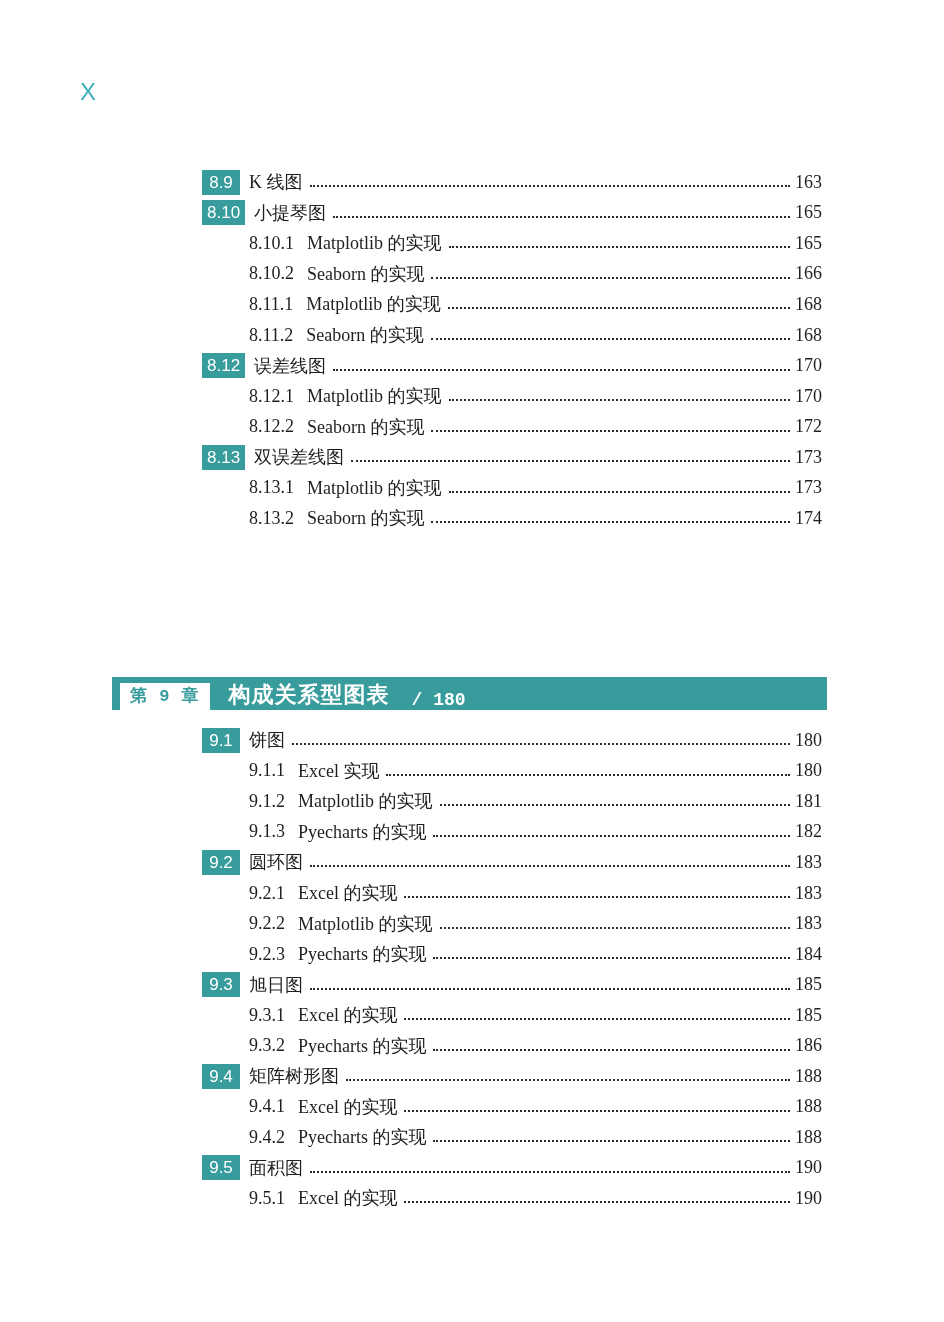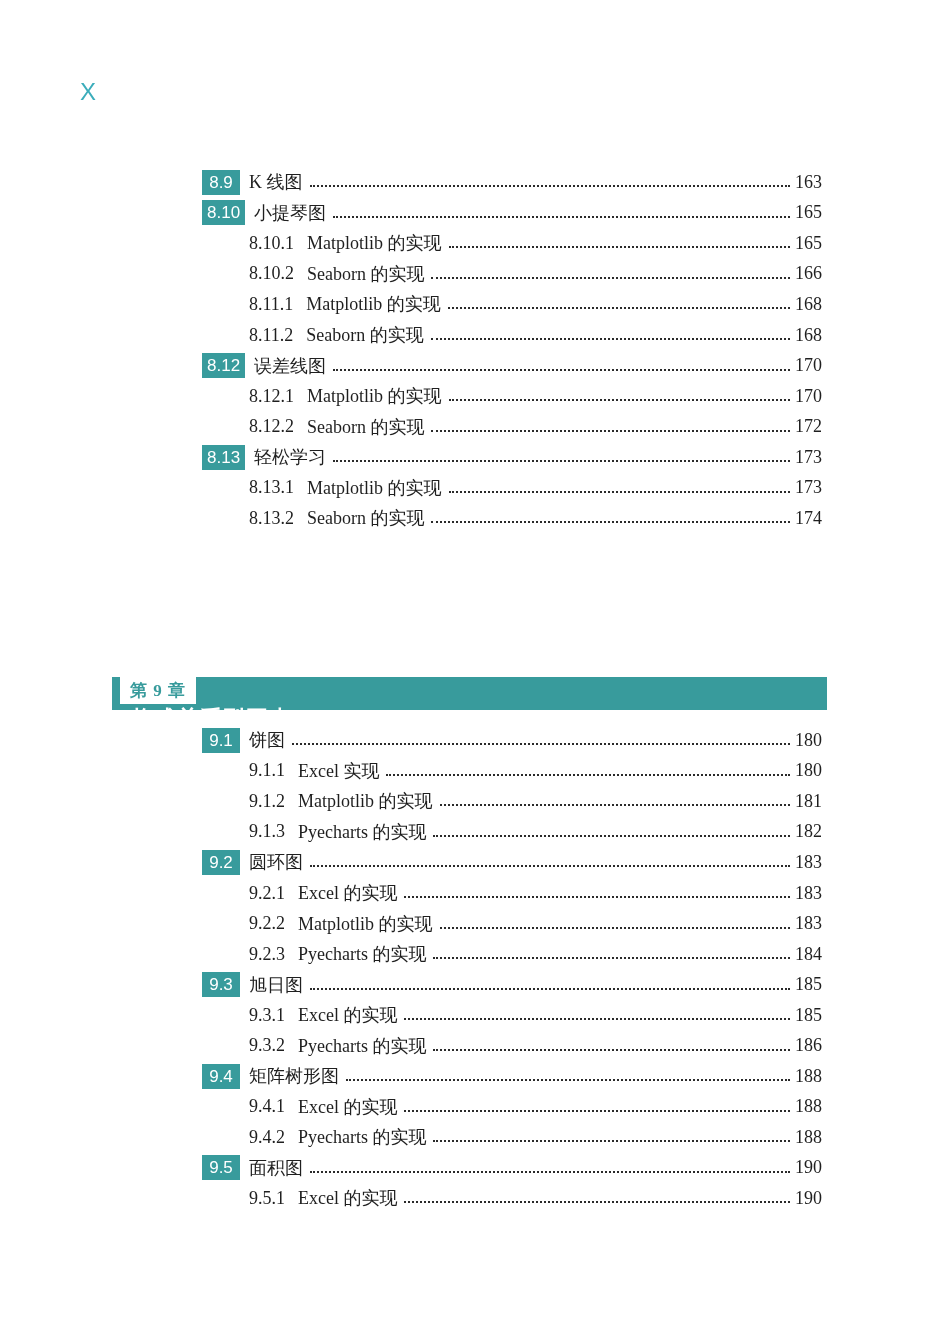--- a/index.html
+++ b/index.html
@@ -49,30 +49,30 @@
     flex:1 1 auto; height:0;
     border-bottom:2px dotted #2a2a2a;
     margin:0 5px 0 7px; position:relative; top:4px;
   }
   .pagenum{ flex:0 0 auto; }
 
   
   .chapter-bar{
     position:absolute; left:112px; top:677px; width:715px; height:33px;
     background:var(--teal);
-    display:flex; align-items:flex-start;
-    font-family:Liberation Serif, serif; font-weight:bold;flex-direction:column;
+    display:flex; align-items:flex-end;
+    font-family:Liberation Mono, monospace; font-weight:bold;
   }
   .chapter-label-box{
     background:#ffffff; color:var(--teal);
     font-size:17px; line-height:25px; padding:1px 10px;
     margin-left:8px; letter-spacing:1px; flex:0 0 auto;
   }
   .chapter-title{ color:#fff; font-size:22px; margin-left:19px; letter-spacing:1px; }
-  .chapter-page{ color:#fff; font-size:24px; margin-left:14px; }
+  .chapter-page{ color:#fff; font-size:18px; margin-left:22px; }
 </style>
 </head>
 <body>
 
 <div class="page-header">
   <span class="roman-page">X</span>
 </div>
 
 <div class="toc-block" id="toc-ch8">
     <div class="toc-row">
@@ -134,21 +134,21 @@
     <div class="toc-row level2">
 
     <span class="subnum">8.12.2</span>
     <span class="title">Seaborn 的实现</span>
     <span class="leader"></span>
     <span class="pagenum">172</span>
   </div>
     <div class="toc-row">
     <span class="badge">8.13</span>
 
-    <span class="title">轻松学习</span>
+    <span class="title">双误差线图</span>
     <span class="leader"></span>
     <span class="pagenum">173</span>
   </div>
     <div class="toc-row level2">
 
     <span class="subnum">8.13.1</span>
     <span class="title">Matplotlib 的实现</span>
     <span class="leader"></span>
     <span class="pagenum">173</span>
   </div>

